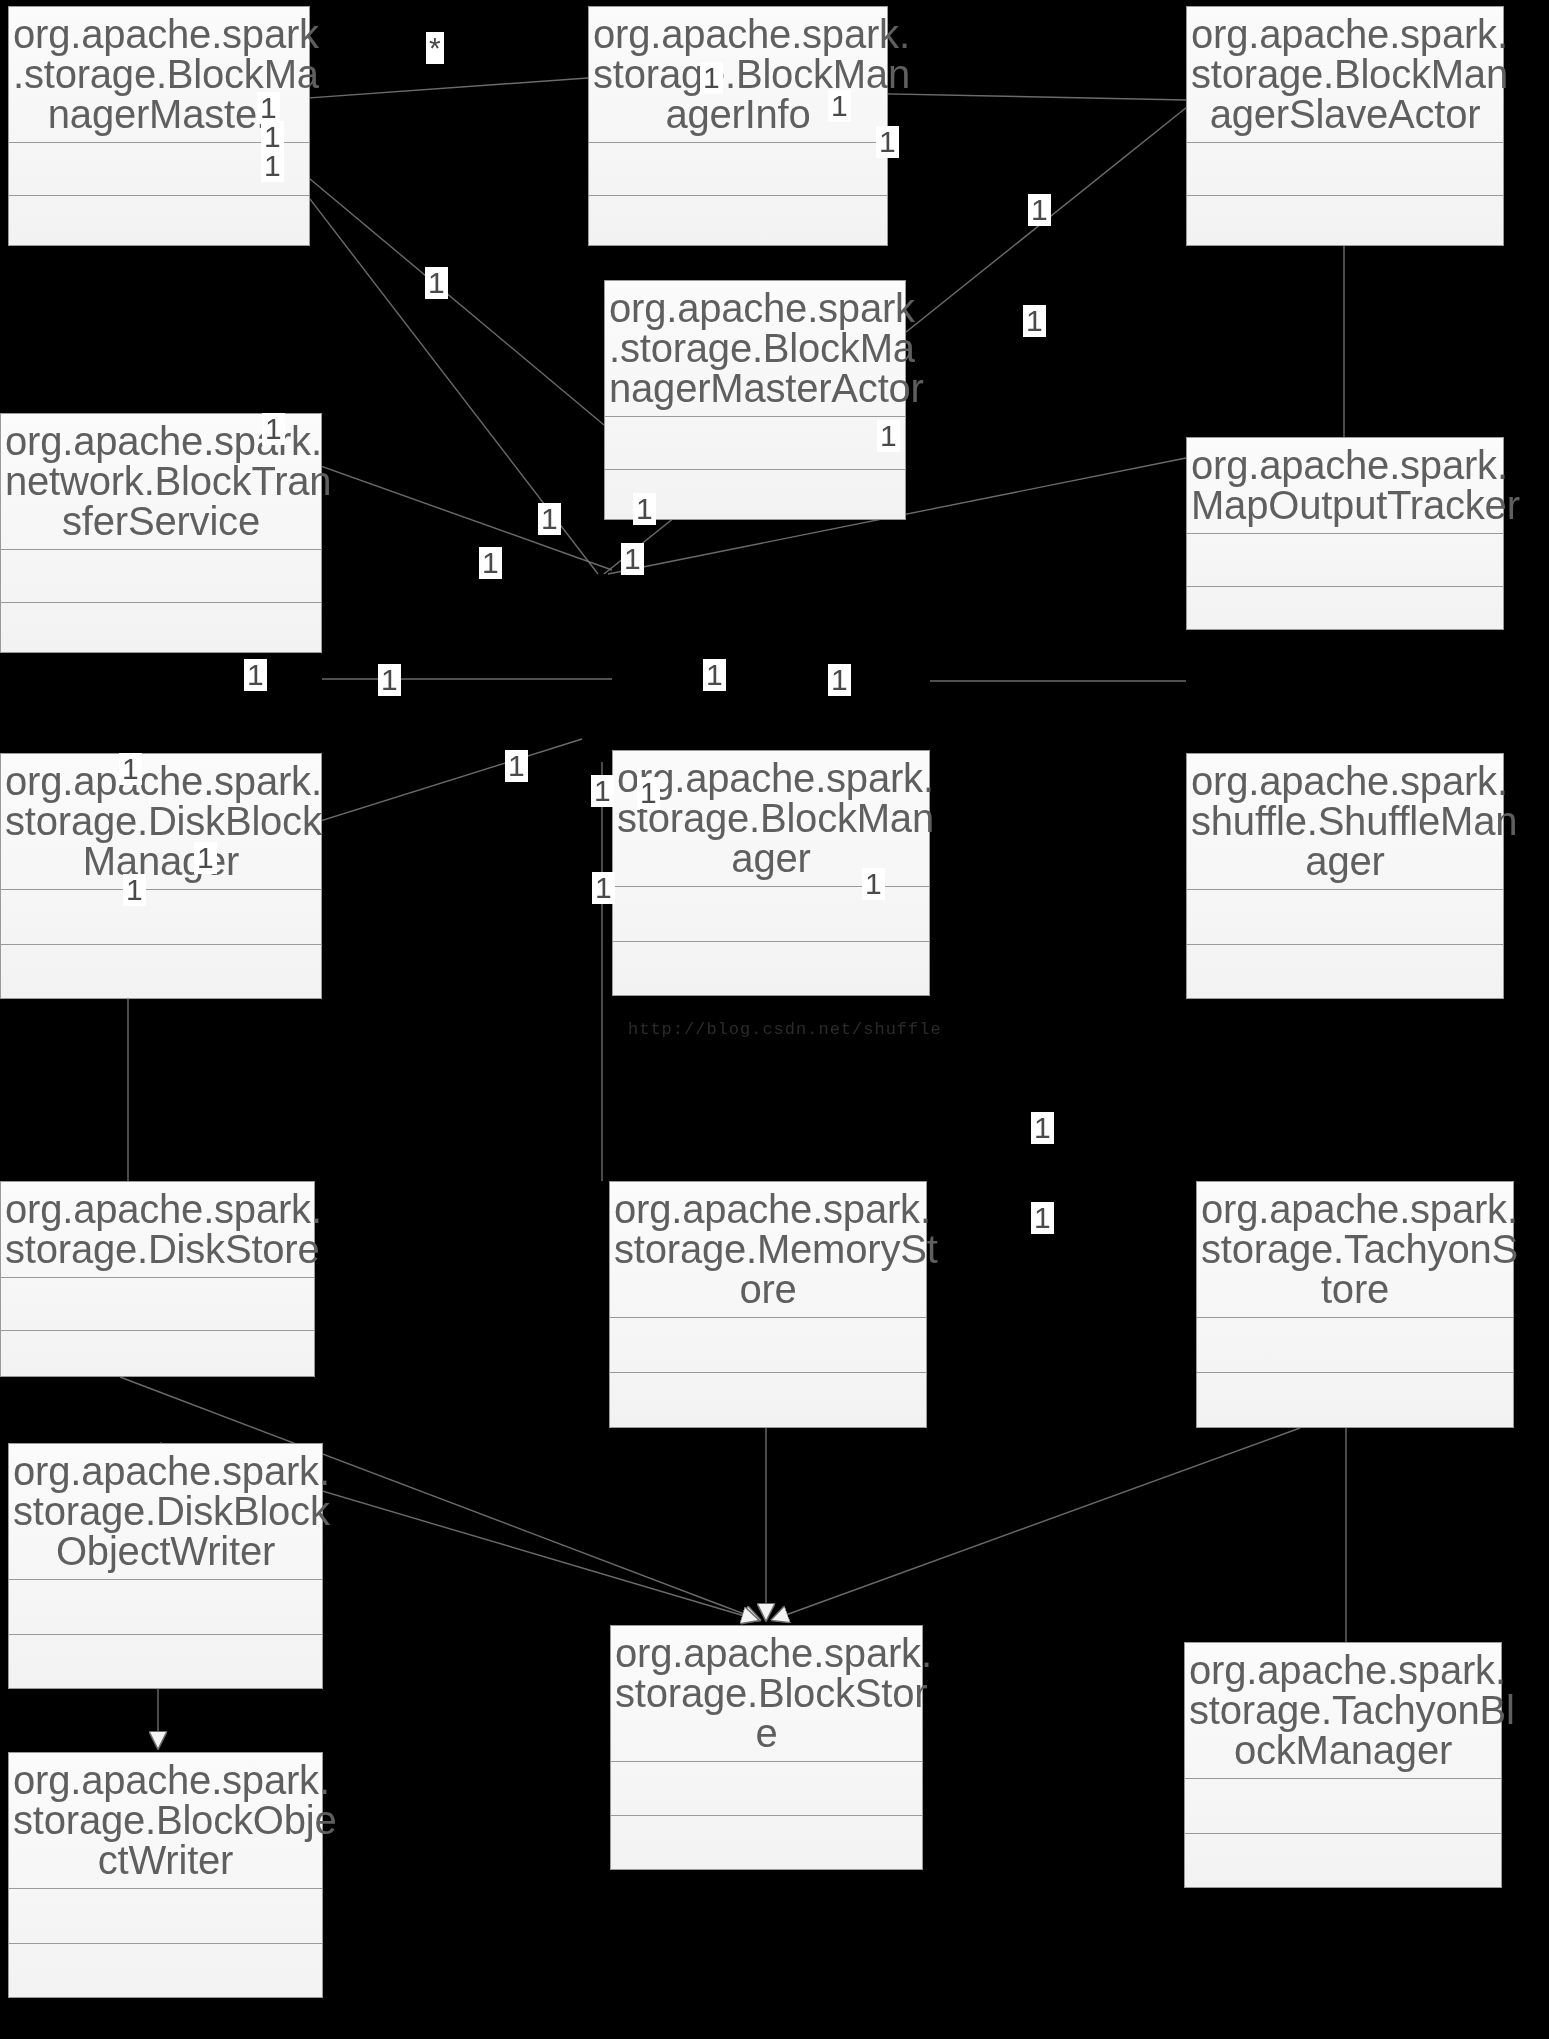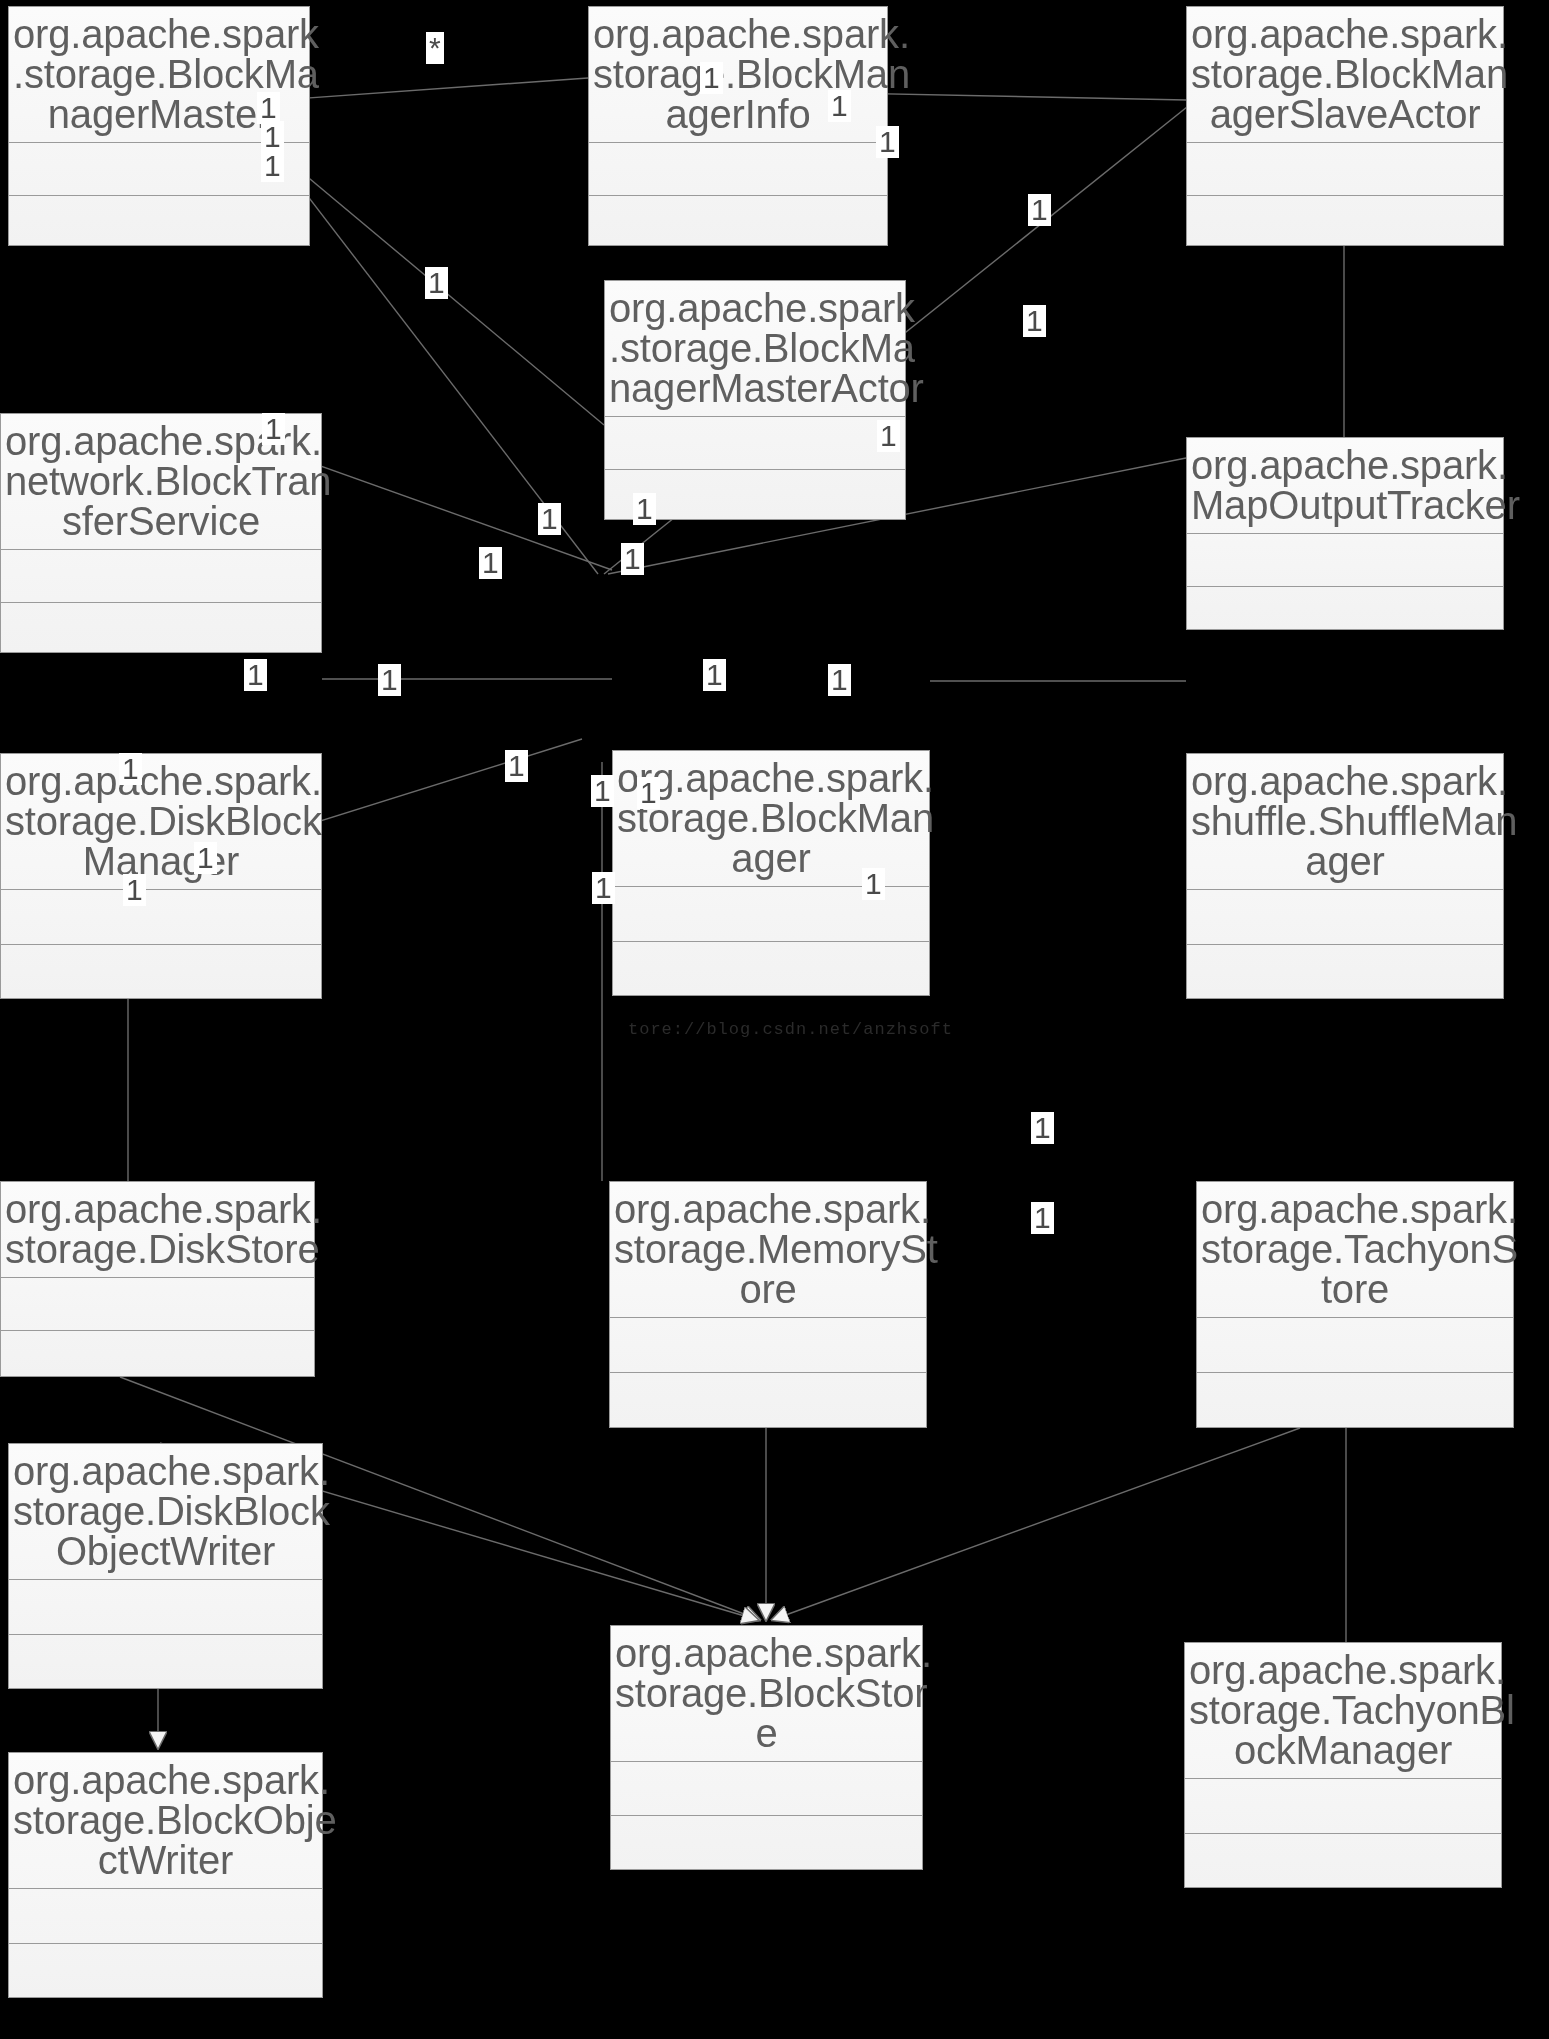--- a/index.html
+++ b/index.html
@@ -276,15 +276,15 @@
       <div class="mult" style="left: 591px; top: 775px;">1</div>
       <div class="mult" style="left: 637px; top: 777px;">1</div>
       <div class="mult" style="left: 194px; top: 842px;">1</div>
       <div class="mult" style="left: 123px; top: 874px;">1</div>
       <div class="mult" style="left: 592px; top: 872px;">1</div>
       <div class="mult" style="left: 862px; top: 868px;">1</div>
       <div class="mult" style="left: 1031px; top: 1112px;">1</div>
       <div class="mult" style="left: 1031px; top: 1202px;">1</div>
     </div>
 
-  <div class="watermark" style="left:628px; top:1020px;">tore://blog.csdn.net/anzhsoft</div>
+  <div class="watermark" style="left:628px; top:1020px;">http://blog.csdn.net/shuffle</div>
 
 </div>
 
 </body></html>

